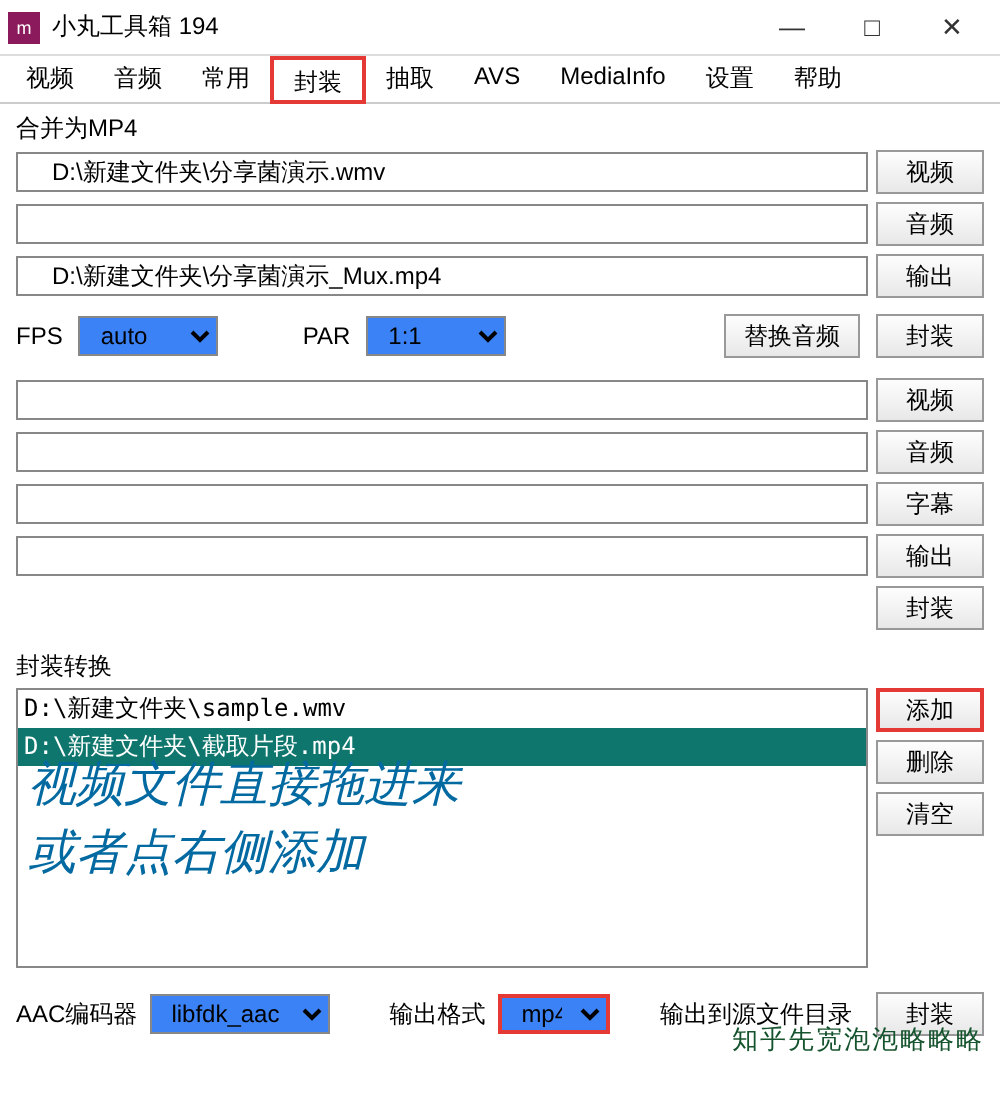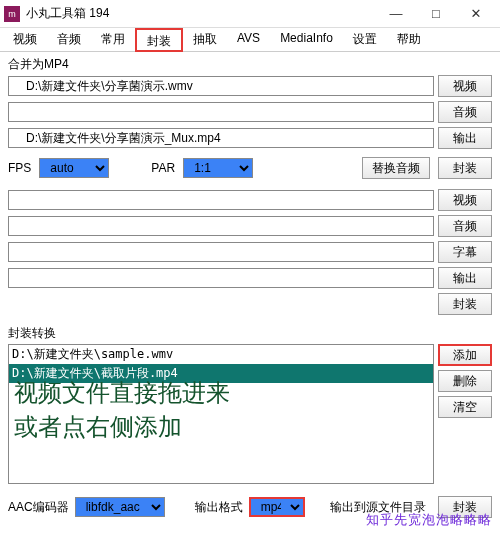--- a/index.html
+++ b/index.html
@@ -22,23 +22,23 @@
 .fps-row { display: flex; align-items: center; gap: 8px; padding: 2px 8px 6px 8px; }
 .fps-row .lbl { font-size: 12px; text-align: center; }
 .fps-row .spacer { flex: 1; }
 .mkv-section .row .input-text { background: #fff; }
 .conv-section { padding: 4px 8px; }
 .listbox { border: 1px solid #888; background: #fff; height: 140px; font-family: "SimSun", monospace; font-size: 12px; position: relative; overflow: hidden; }
 .list-item { padding: 1px 3px; white-space: nowrap; }
 .list-item.selected { background: #0f766e; color: #fff; }
 .conv-row { display: flex; gap: 4px; margin-bottom: 4px; }
 .conv-list-wrap { flex: 1; position: relative; }
-.annotation { position: absolute; left: 6px; top: 32px; font-size: 24px; color: #14532d; line-height: 1.4; pointer-events: none; }
+.annotation { position: absolute; left: 6px; top: 32px; font-size: 24px; color: #0369a1; line-height: 1.4; pointer-events: none; font-style: italic; }
 .bottom-row { display: flex; align-items: center; gap: 6px; padding: 4px 8px; }
-.watermark { position: absolute; right: 8px; bottom: 26px; color: #6d28d9; font-size: 13px; letter-spacing: 1px; }
+.watermark { position: absolute; right: 8px; bottom: 26px; color: #14532d; font-size: 13px; letter-spacing: 1px; }
 .side-btns { display: flex; flex-direction: column; gap: 4px; }
 </style>
 </head>
 <body>
 
 <div class="titlebar">
   <div class="titlebar-icon">m</div>
   <div class="titlebar-title">小丸工具箱 194</div>
   <div class="titlebar-btns">
     <div class="titlebar-btn">―</div>

